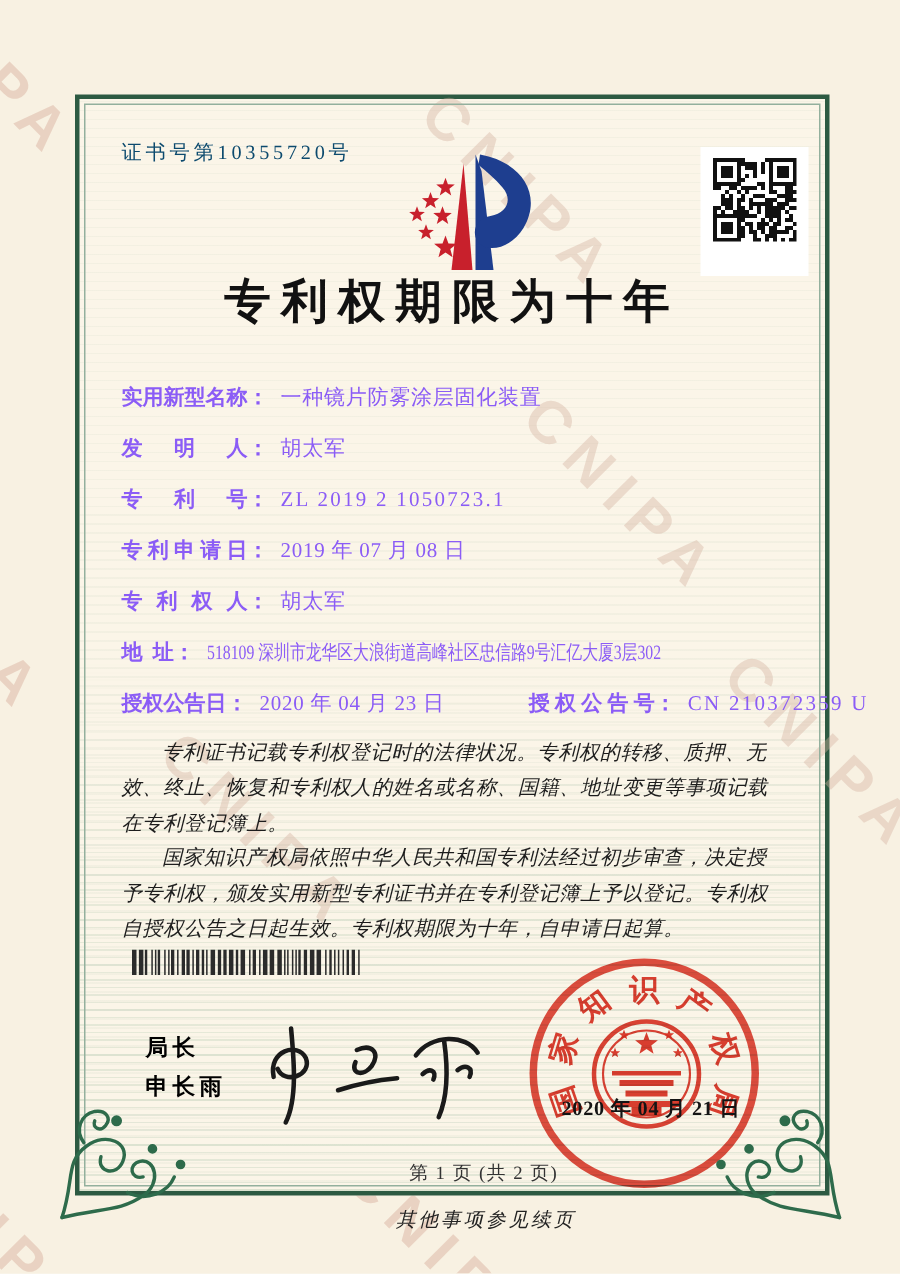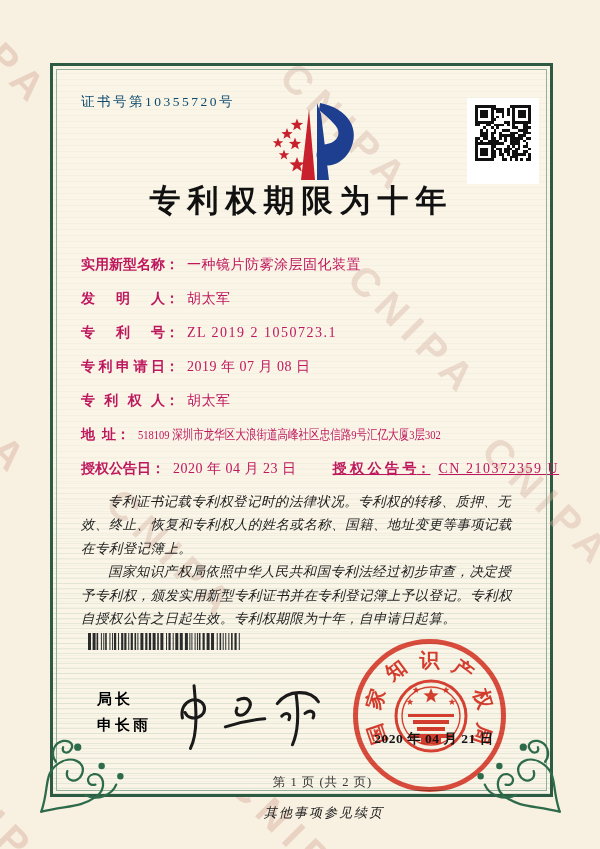--- a/index.html
+++ b/index.html
@@ -30,28 +30,28 @@
 
   .logo { position:absolute; left:192px; top:34px; width:120px; height:92px; }
 
   .qr-pad { position:absolute; left:414px; top:32px; width:72px; height:86px; background:#fff; }
   .qr { position:absolute; left:8px; top:7px; width:56px; height:56px; }
 
   .title { position:absolute; left:0; right:0; top:114px; text-align:center;
            font-size:31px; font-weight:700; letter-spacing:7px; color:#111; }
 
   .fields { position:absolute; left:28px; top:190px; right:24px; }
-  .frow { display:flex; align-items:baseline; height:21px; margin-bottom:13px; font-size:14px; color:#be185d; white-space:nowrap; }
+  .frow { display:flex; align-items:baseline; height:21px; margin-bottom:13px; font-size:14px; color:#8b5cf6; white-space:nowrap; }
   .flabel { display:inline-block; width:84px; text-align:justify; text-align-last:justify; font-weight:600; }
   .fcolon { font-weight:600; margin-right:8px; }
   .fvalue { letter-spacing:0.5px; }
   .fvalue.num { letter-spacing:1.5px;text-align:right; }
   .fvalue.addr { font-size:13.5px; transform:scaleX(0.78); transform-origin:left center; letter-spacing:0; }
   .grant-row { display:flex; }
-  .grant-cell2 { margin-left:36px; display:flex; align-items:baseline;text-decoration:underline; }
+  .grant-cell2 { margin-left:56px; display:flex; align-items:baseline; }
 
   .body-text { position:absolute; left:28px; right:28px; top:424px; font-size:13.5px; line-height:1.74;
                color:#1d1d1d; font-style:italic; letter-spacing:0.4px; }
   .body-text p { text-indent:2em; }
 
   .barcode { position:absolute; left:35px; top:567px; width:156px; height:17px; }
 
   .director { position:absolute; left:44px; top:620px; font-size:15px; color:#000000; letter-spacing:3px; line-height:26px; font-weight:600; }
 
   .signature { position:absolute; left:105px; top:600px; width:175px; height:85px; }

